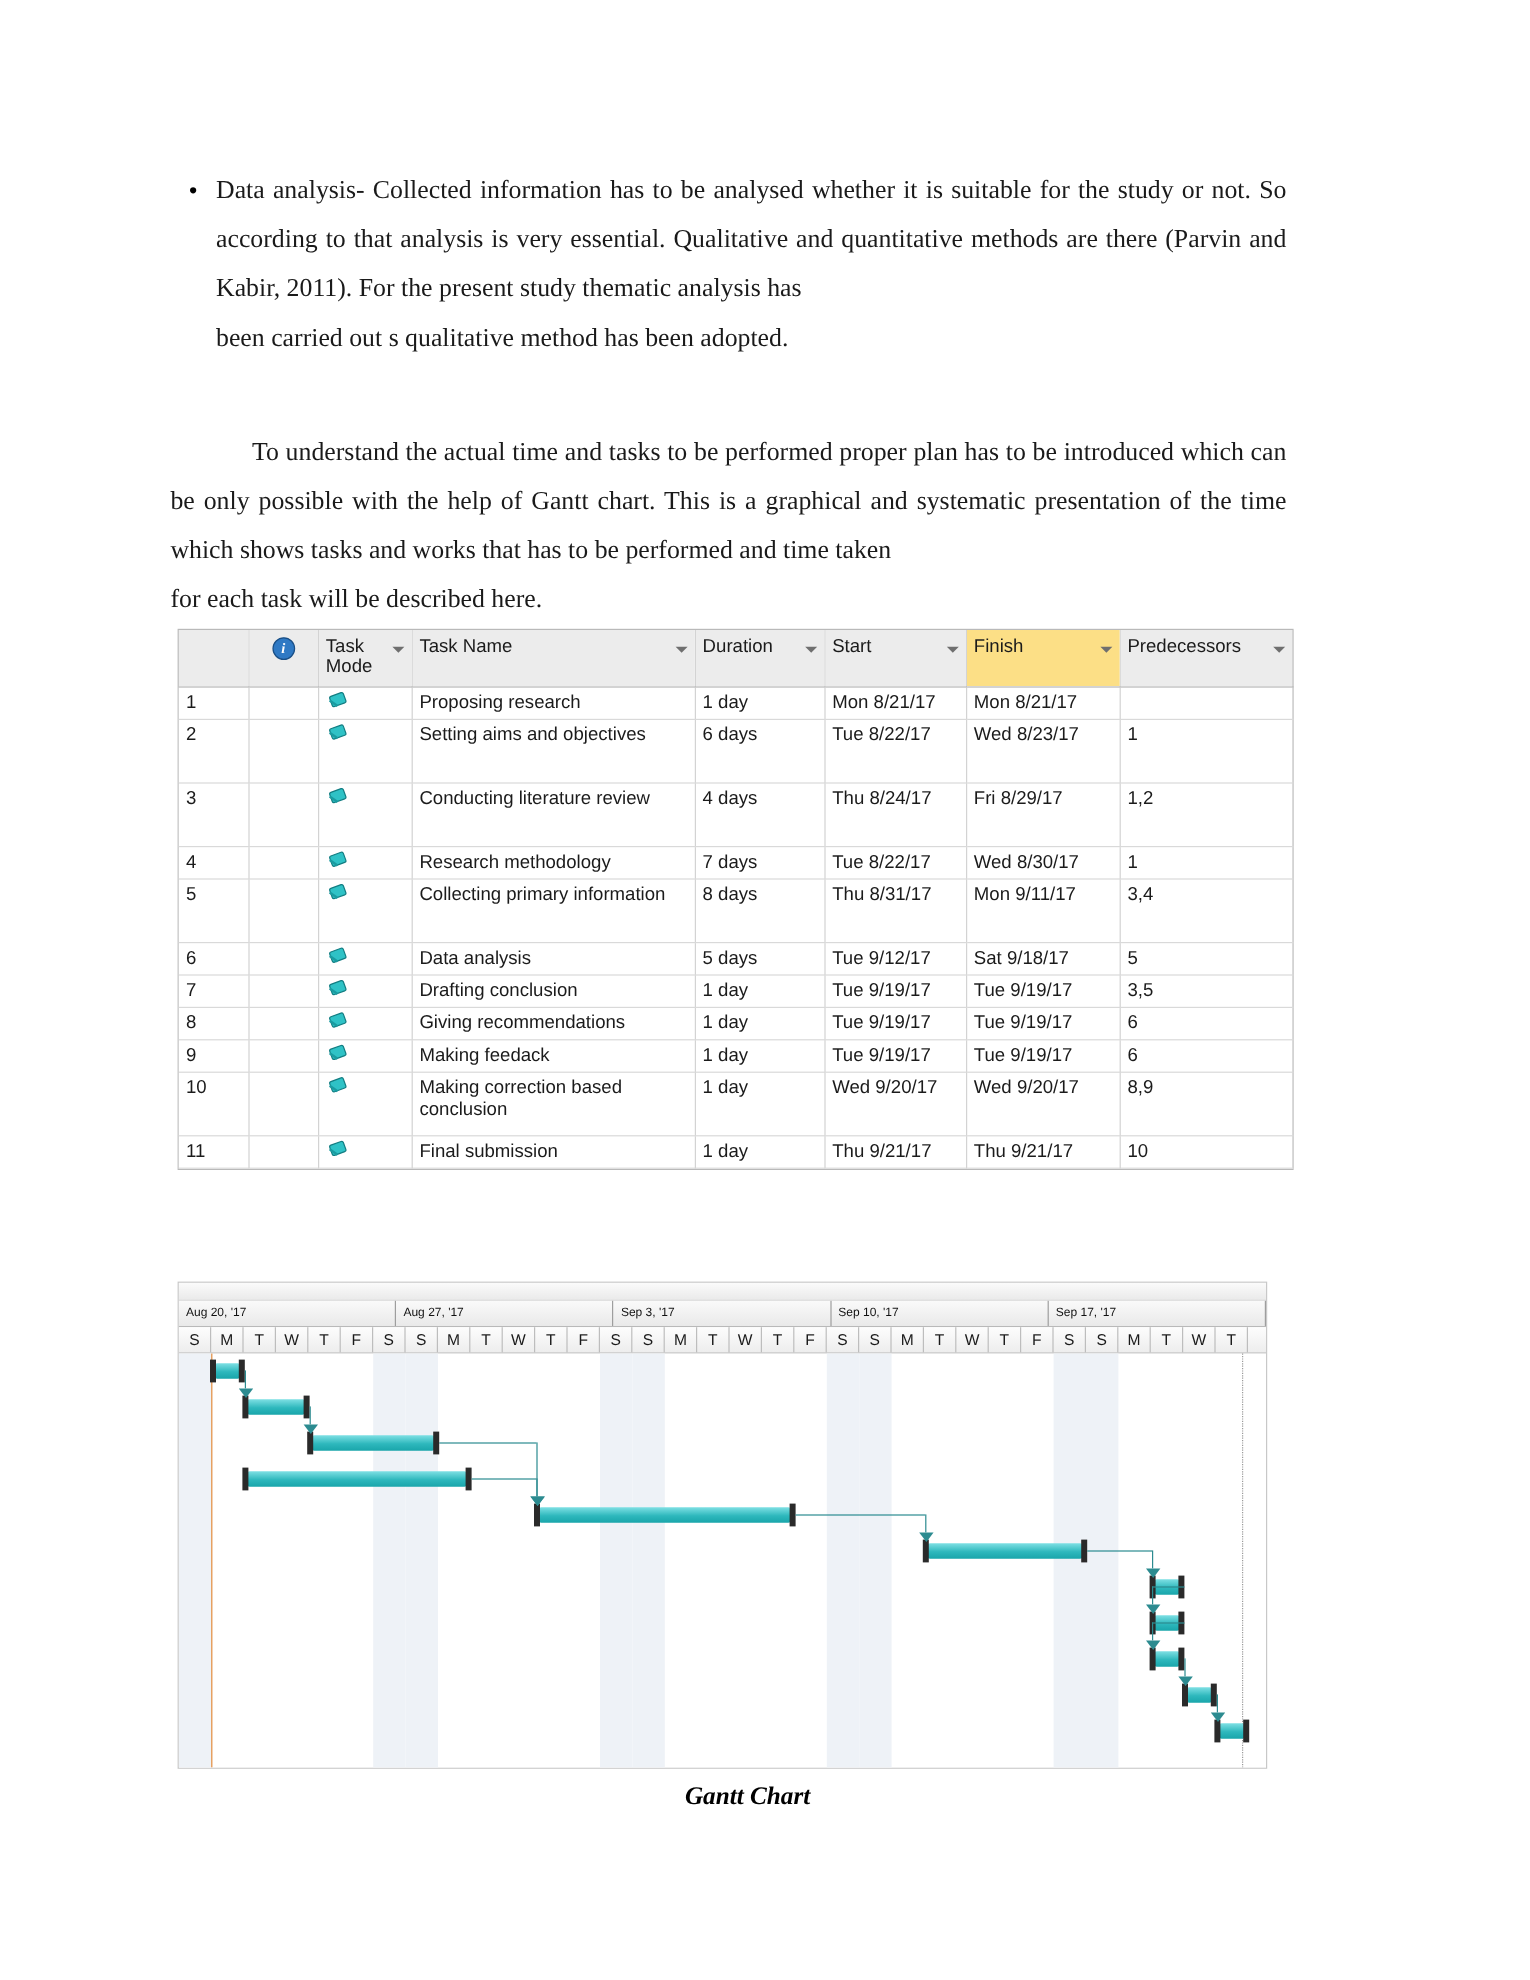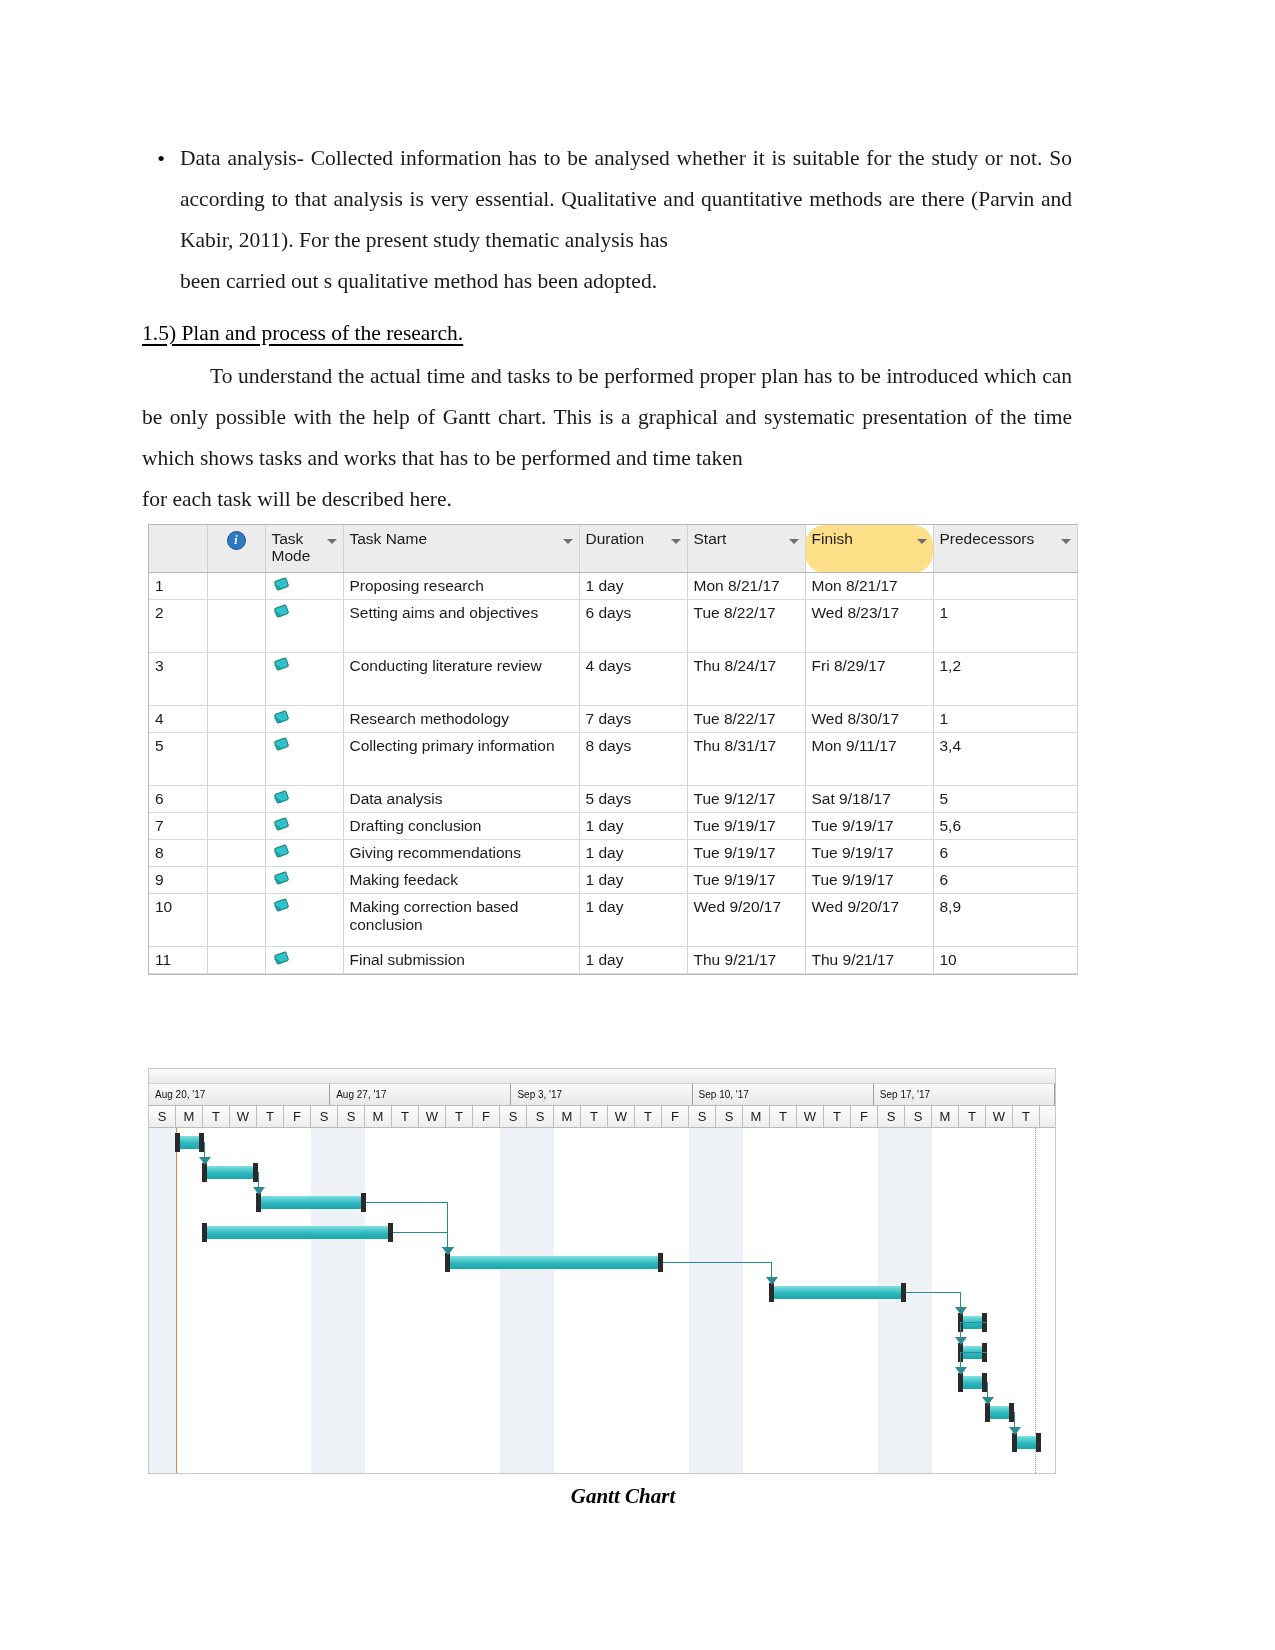--- a/index.html
+++ b/index.html
@@ -106,21 +106,21 @@
   }
   table.task-table thead th {
     background: #ececec;
     border-bottom: 1px solid #b6b6b6;
     height: 38px;
     vertical-align: top;
     position: relative;
     padding-top: 5px;
   }
   th.col-indicator { background: #ececec; }
-  th.col-finish { background: #fcdf86 !important; border-radius: 20px; }
+  th.col-finish { background: #fcdf86 !important; }
   .hdr-label {
     display: inline-block;
     max-width: calc(100% - 22px);
     line-height: 17px;
   }
   .filter-arrow {
     position: absolute;
     right: 6px;
     top: 14px;
     width: 0; height: 0;
@@ -305,21 +305,20 @@
       <div class="bullet-dot">•</div>
       <div class="bullet-text">
         <span>Data analysis- Collected information has to be analysed whether it is suitable for the</span>
         <span>study or not. So according to that analysis is very essential. Qualitative and quantitative</span>
         <span>methods are there (Parvin and Kabir, 2011). For the present study thematic analysis has</span>
         <span class="last-line">been carried out s qualitative method has been adopted.</span>
       </div>
     </div>
   </div>
 
-  <div class="section-heading">1.5) Plan and process of the research.</div>
 
   <div class="para">
     <span class="indent"></span><span>To understand the actual time and tasks to be performed proper plan has to be introduced</span>
     <span>which can be only possible with the help of Gantt chart. This is a graphical and systematic</span>
     <span>presentation of the time which shows tasks and works that has to be performed and time taken</span>
     <span class="last-line">for each task will be described here.</span>
   </div>
 
   <div class="task-table-wrap">
     <table class="task-table">
@@ -427,21 +426,21 @@
             <td class="cell-pred">5</td>
           </tr>
           <tr>
             <td class="rownum">7</td>
             <td></td>
             <td class="cell-mode"><span class="pin-icon"></span></td>
             <td class="cell-name">Drafting conclusion</td>
             <td>1 day</td>
             <td>Tue 9/19/17</td>
             <td>Tue 9/19/17</td>
-            <td class="cell-pred">5,6</td>
+            <td class="cell-pred">3,5</td>
           </tr>
           <tr>
             <td class="rownum">8</td>
             <td></td>
             <td class="cell-mode"><span class="pin-icon"></span></td>
             <td class="cell-name">Giving recommendations</td>
             <td>1 day</td>
             <td>Tue 9/19/17</td>
             <td>Tue 9/19/17</td>
             <td class="cell-pred">6</td>

